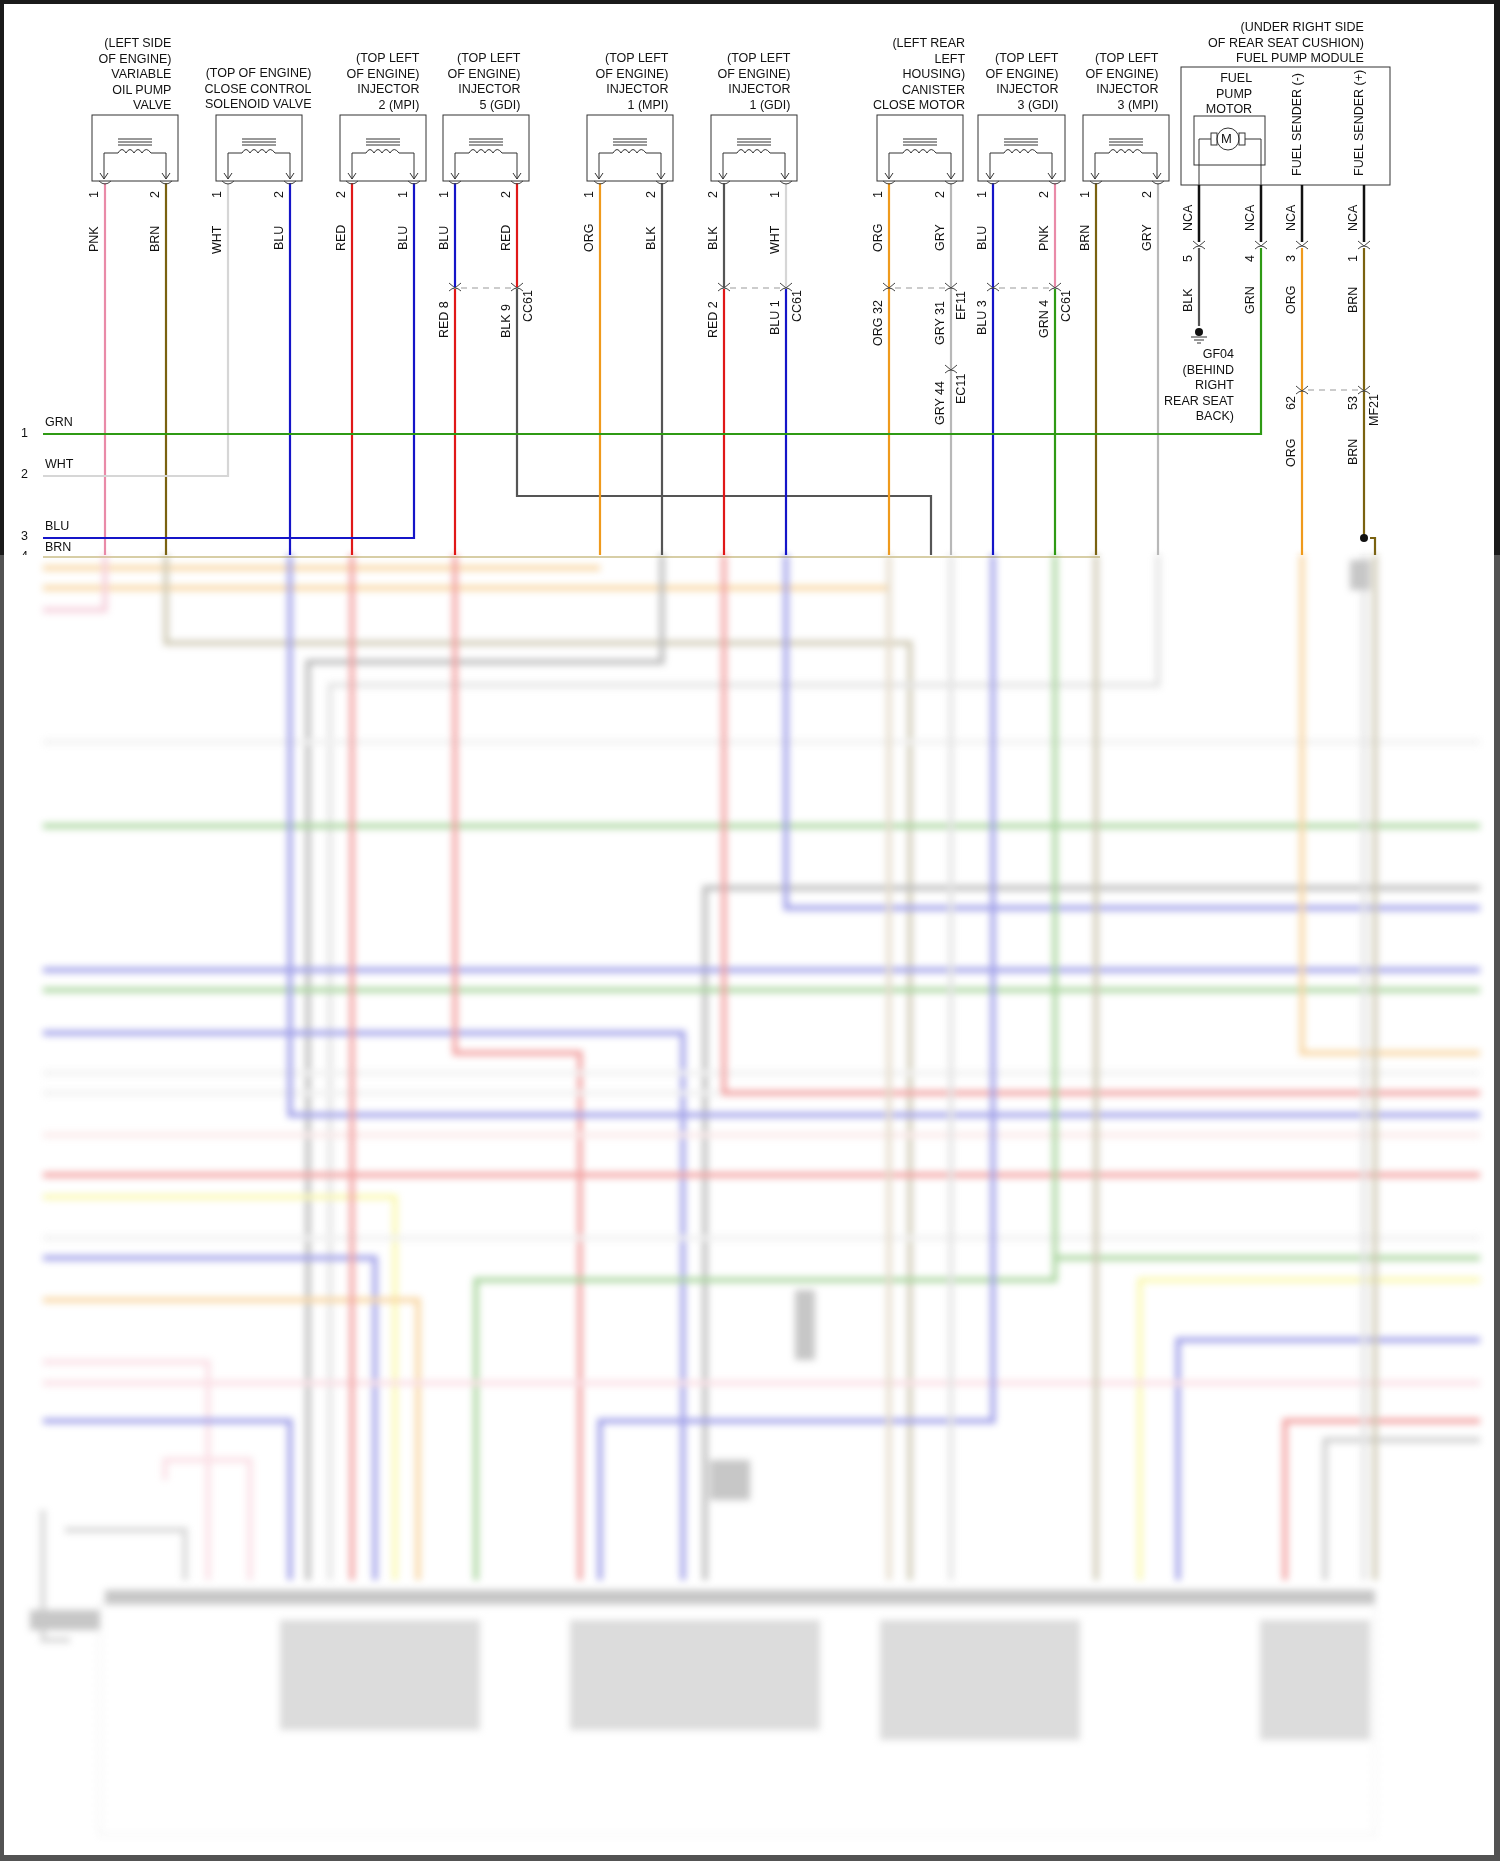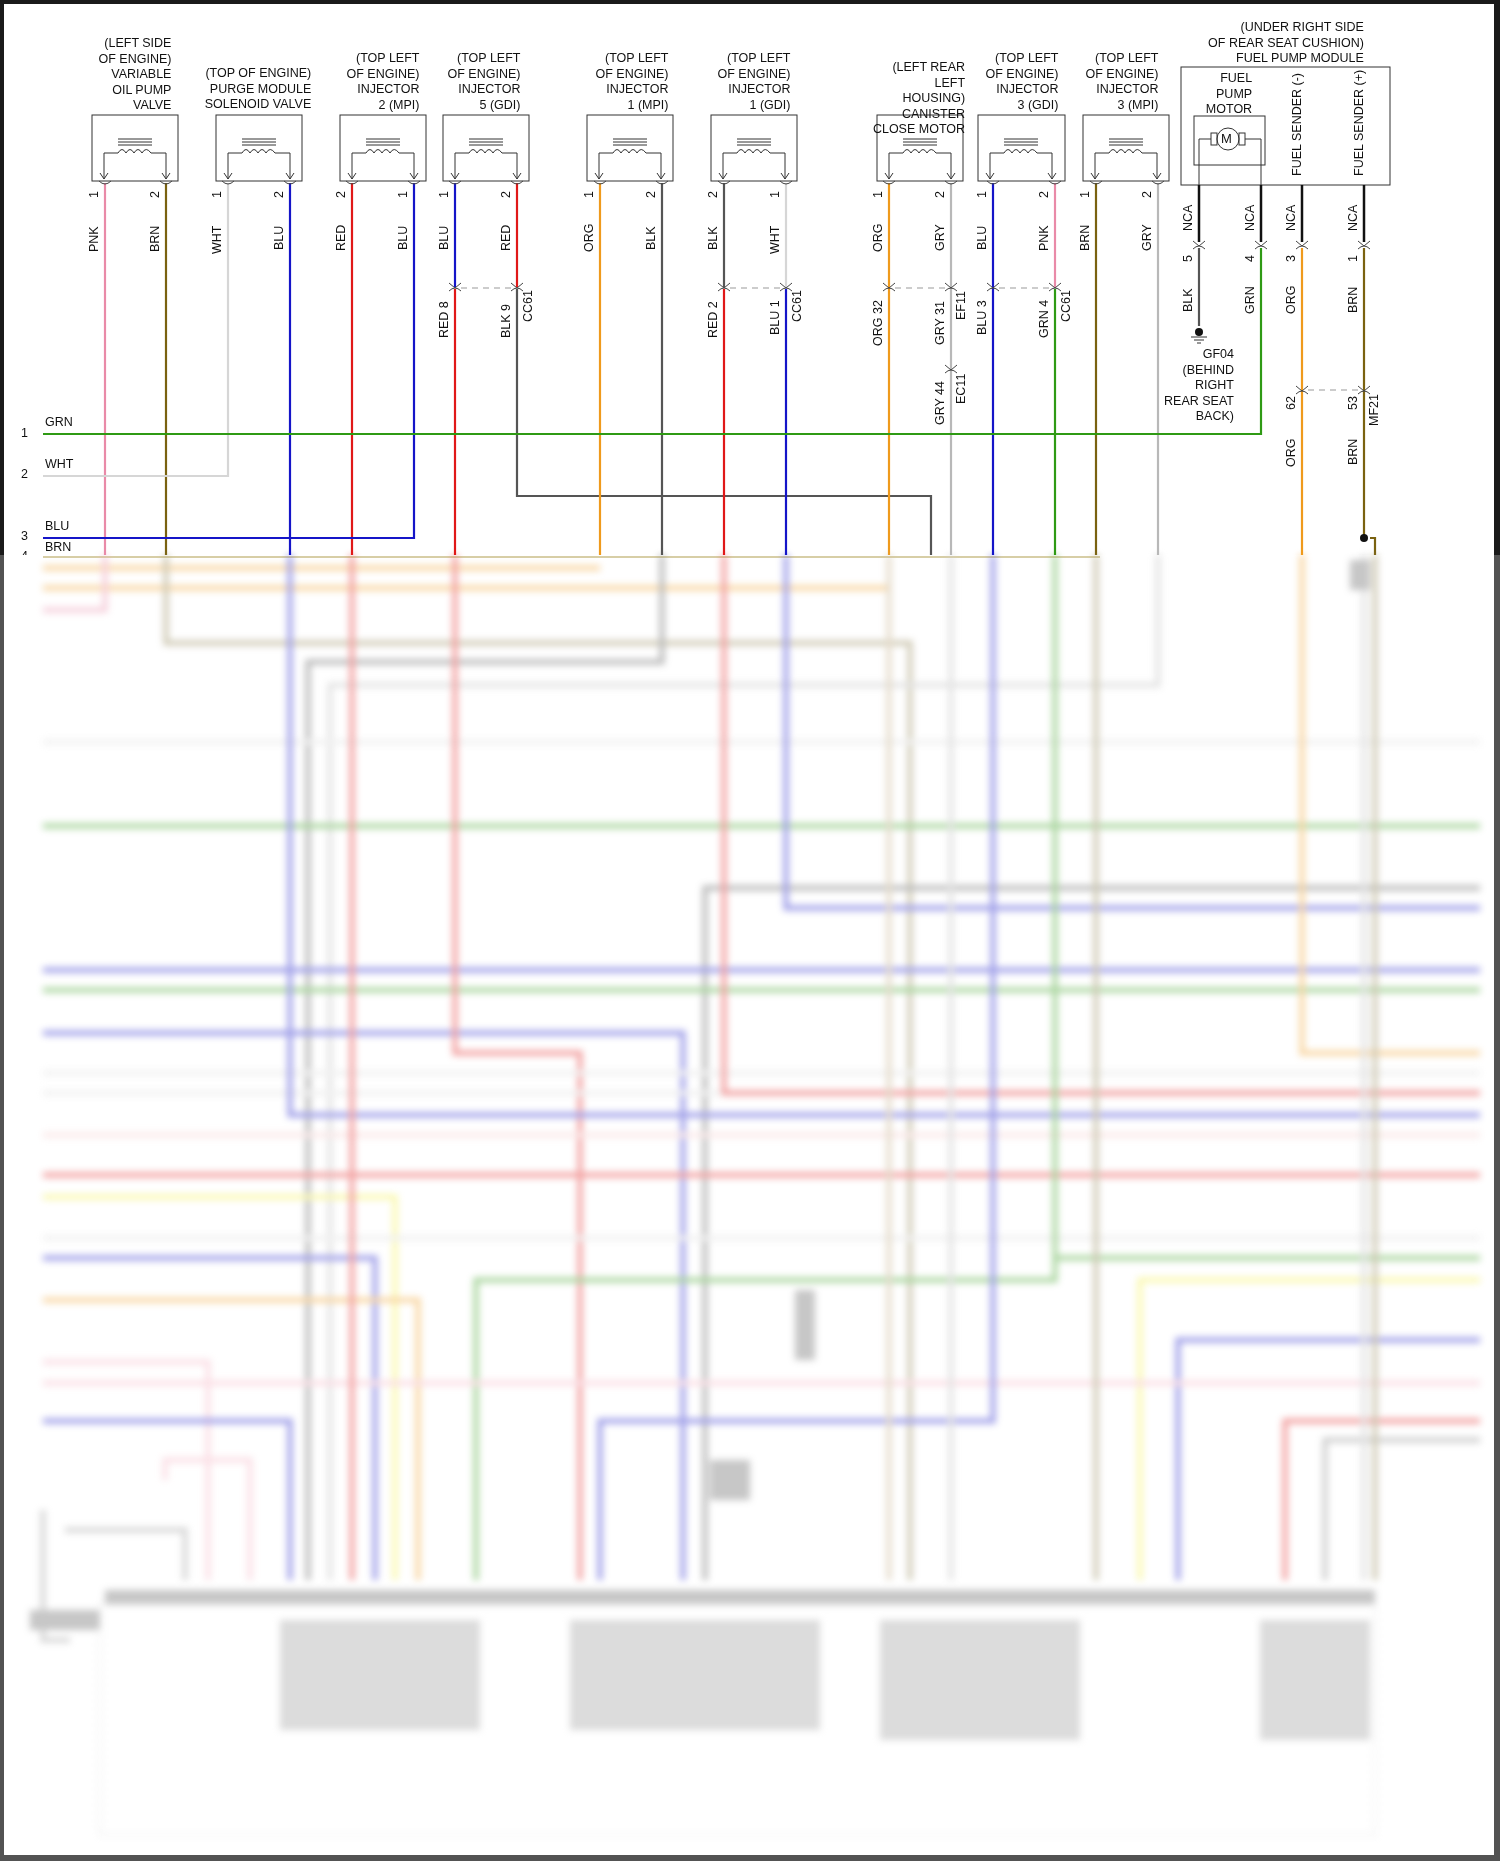--- a/index.html
+++ b/index.html
@@ -267,21 +267,21 @@
 
 <div class="comp-label" style="left:135px;top:36px;">
   <div>(LEFT SIDE</div>
     <div>OF ENGINE)</div>
     <div>VARIABLE</div>
     <div>OIL PUMP</div>
     <div>VALVE</div>
 </div>
 <div class="comp-label" style="left:258px;top:66px;">
   <div>(TOP OF ENGINE)</div>
-    <div>PURGE MODULE</div>
+    <div>CLOSE CONTROL</div>
     <div>SOLENOID VALVE</div>
 </div>
 <div class="comp-label" style="left:383px;top:51px;">
   <div>(TOP LEFT</div>
     <div>OF ENGINE)</div>
     <div>INJECTOR</div>
     <div>2 (MPI)</div>
 </div>
 <div class="comp-label" style="left:484px;top:51px;">
   <div>(TOP LEFT</div>
@@ -294,21 +294,21 @@
     <div>OF ENGINE)</div>
     <div>INJECTOR</div>
     <div>1 (MPI)</div>
 </div>
 <div class="comp-label" style="left:754px;top:51px;">
   <div>(TOP LEFT</div>
     <div>OF ENGINE)</div>
     <div>INJECTOR</div>
     <div>1 (GDI)</div>
 </div>
-<div class="comp-label" style="left:919px;top:36px;margin-top:24px;">
+<div class="comp-label" style="left:919px;top:36px;">
   <div>(LEFT REAR</div>
     <div>LEFT</div>
     <div>HOUSING)</div>
     <div>CANISTER</div>
     <div>CLOSE MOTOR</div>
 </div>
 <div class="comp-label" style="left:1022px;top:51px;">
   <div>(TOP LEFT</div>
     <div>OF ENGINE)</div>
     <div>INJECTOR</div>

